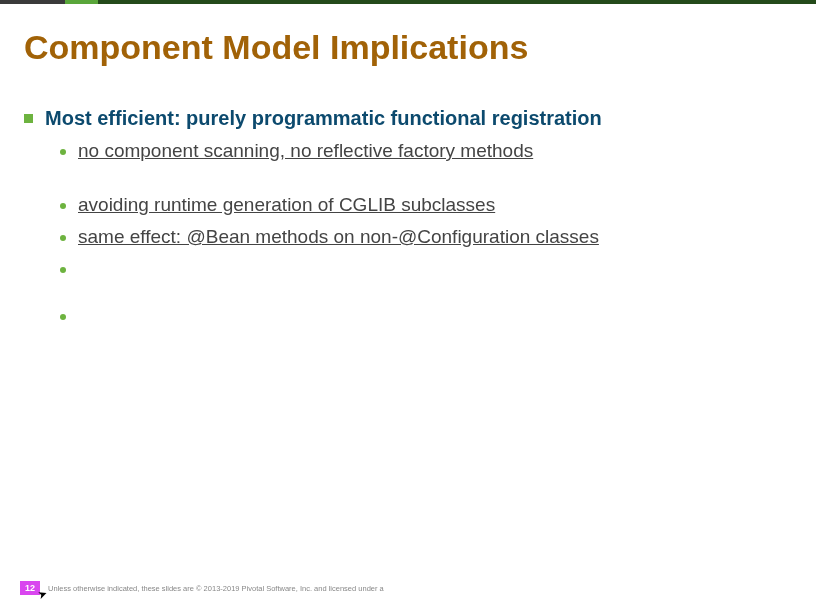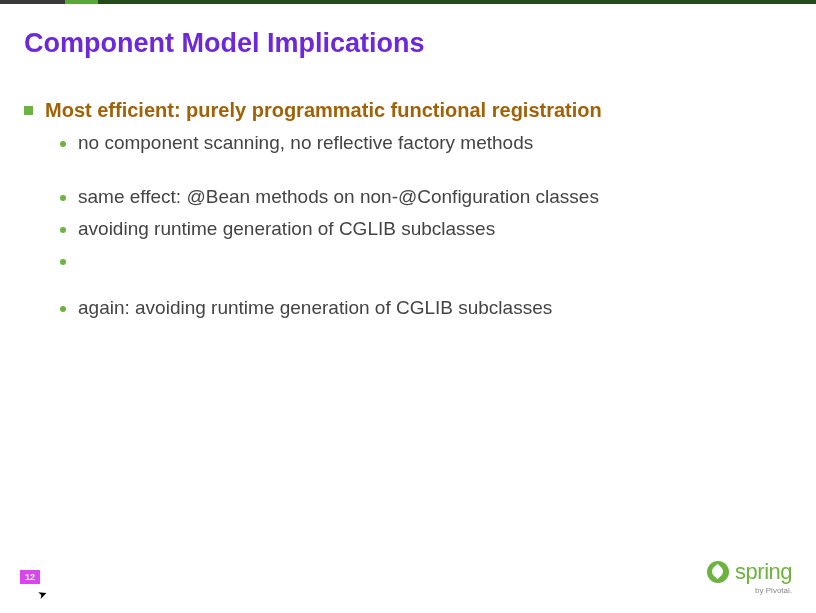--- a/index.html
+++ b/index.html
@@ -10,46 +10,46 @@
       position: relative;
     }
     .topbar {
       height: 4px;
       background: linear-gradient(to right, #3a3a3a 0%, #3a3a3a 8%, #59a63a 8%, #59a63a 12%, #244a1a 12%, #244a1a 100%);
     }
     .content {
       padding: 24px 24px 0 24px;
     }
     .title {
-      font-size: 27px;
+      font-size: 34px;
       font-weight: bold;
-      color: #6d28d9;
+      color: #a16207;
       margin-bottom: 40px;
     }
     .section { margin-bottom: 32px; }
     .l1 {
       display: flex;
       align-items: flex-start;
       margin-bottom: 10px;
     }
     .l1 .sq {
       width: 9px; height: 9px; background: #6db33f; margin-top: 7px; margin-right: 12px; flex-shrink: 0;
     }
     .l1 .txt {
-      font-size: 20px; font-weight: bold; color: #a16207;
+      font-size: 20px; font-weight: bold; color: #0c4a6e;
     }
     .l2 {
       display: flex; align-items: flex-start;
       margin-left: 36px; margin-bottom: 10px;
     }
     .l2 .dot {
       width: 6px; height: 6px; border-radius: 50%; background: #6db33f; margin-top: 9px; margin-right: 12px; flex-shrink: 0;
     }
     .l2 .txt {
-      font-size: 19px; font-weight: normal; color: #444;
+      font-size: 19px; font-weight: normal; color: #444; text-decoration: underline;
     }
     .footer {
       position: absolute; bottom: 18px; left: 0; right: 0;
       display: flex; align-items: center; justify-content: space-between;
       padding: 0 24px 0 20px;
     }
     .fleft { display: flex; align-items: center; gap: 8px; }
     .pagebadge {
       background: #d946ef; color: #fff; font-size: 9px; padding: 2px 5px; min-width: 16px; text-align: center; font-weight: bold;
     }
@@ -83,47 +83,40 @@
     </div>
     <div class="l2">
       <div class="dot"></div>
       <div class="txt">no component scanning, no reflective factory methods</div>
     </div>
   </div>
 
   <div class="section">
     <div class="l2">
       <div class="dot"></div>
-      <div class="txt">same effect: @Bean methods on non-@Configuration classes</div>
+      <div class="txt">avoiding runtime generation of CGLIB subclasses</div>
     </div>
     <div class="l2">
       <div class="dot"></div>
-      <div class="txt">avoiding runtime generation of CGLIB subclasses</div>
+      <div class="txt">same effect: @Bean methods on non-@Configuration classes</div>
     </div>
     <div class="l2">
       <div class="dot"></div>
     </div>
   </div>
 
   <div class="section">
     <div class="l2">
       <div class="dot"></div>
-      <div class="txt">again: avoiding runtime generation of CGLIB subclasses</div>
     </div>
   </div>
 </div>
 
 <div class="footer">
   <div class="fleft">
     <div class="pagebadge">12</div>
     <div class="fine">
+      <div>Unless otherwise indicated, these slides are © 2013-2019 Pivotal Software, Inc. and licensed under a</div>
     </div>
-  </div>
-  <div class="fright">
-    <div class="springlogo">
-      <div class="leaf"></div>
-      <div class="springtxt">spring</div>
-    </div>
-    <div class="pivotal">by Pivotal.</div>
   </div>
 </div>
 
 <div class="cursor">➤</div>
 
 </body></html>

